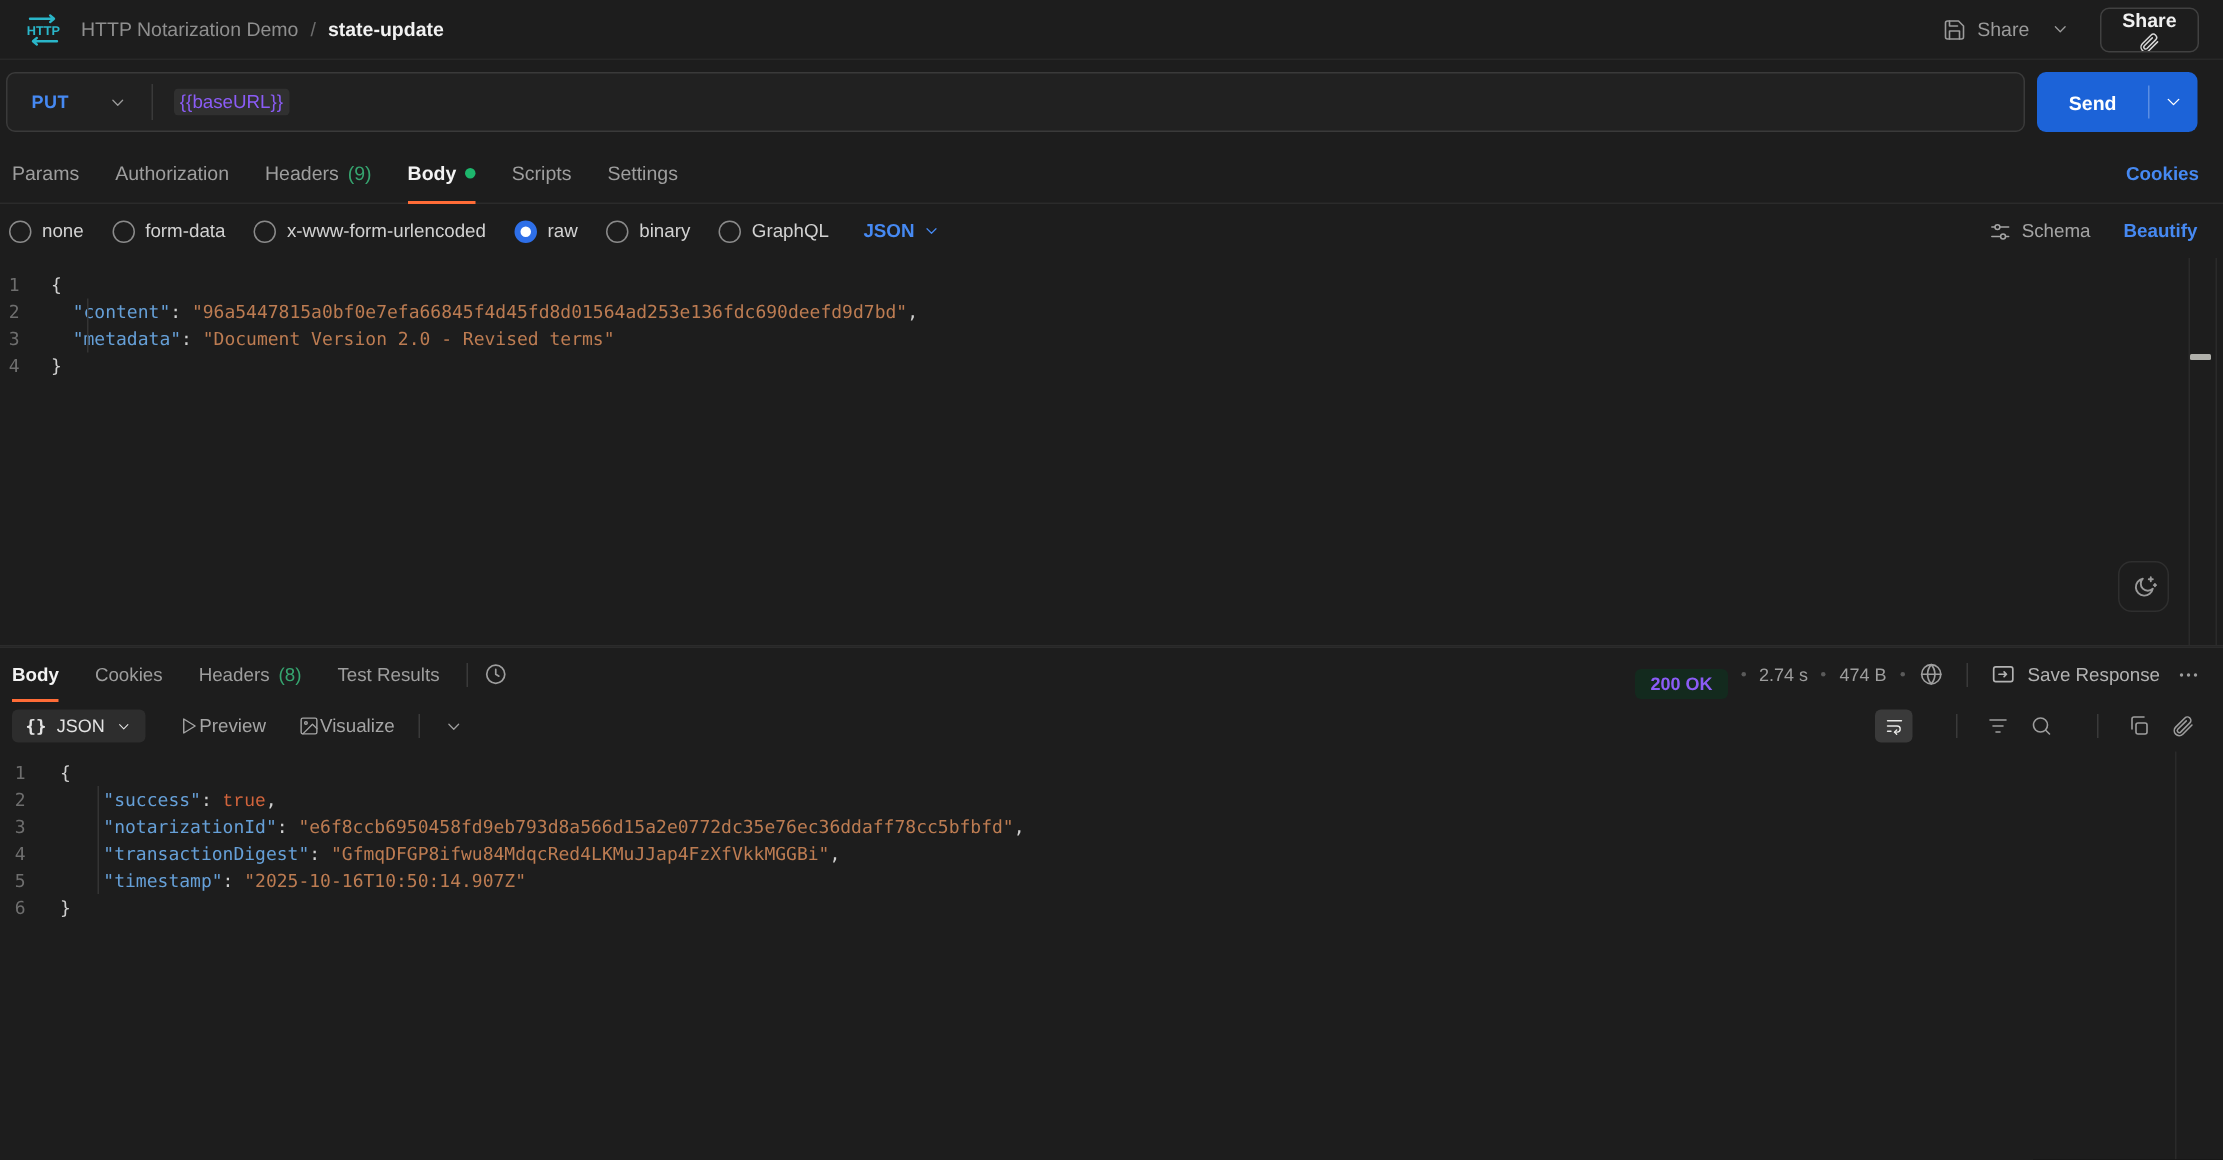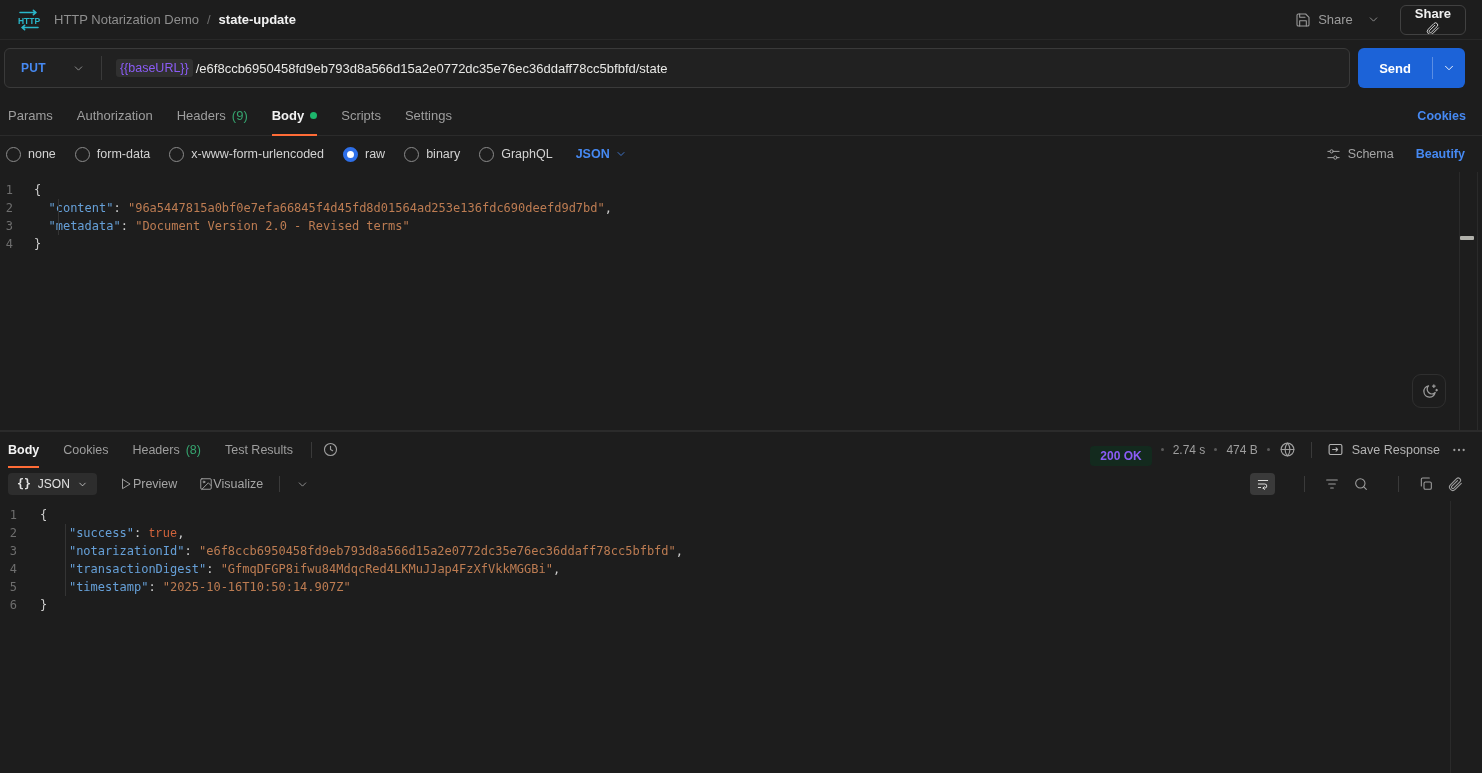--- a/index.html
+++ b/index.html
@@ -150,21 +150,20 @@
         <span class="method-label">PUT</span>
         <span class="method-caret">
           <svg class="ic" viewBox="0 0 24 24" width="13" height="13">
               <polyline points="6 9 12 15 18 9"></polyline>
             </svg>
         </span>
       </div>
       <span class="url-divider"></span>
       <div class="url-text">
         <span class="url-var">{{baseURL}}</span>
-        <span>/e6f8ccb6950458fd9eb793d8a566d15a2e0772dc35e76ec36ddaff78cc5bfbfd/state</span>
       </div>
     </div>
     <div class="send-btn">
       <span class="send-main">Send</span>
       <span class="send-sep"></span>
       <span class="send-caret">
         <svg class="ic" viewBox="0 0 24 24" width="14" height="14">
             <polyline points="6 9 12 15 18 9"></polyline>
           </svg>
       </span>

